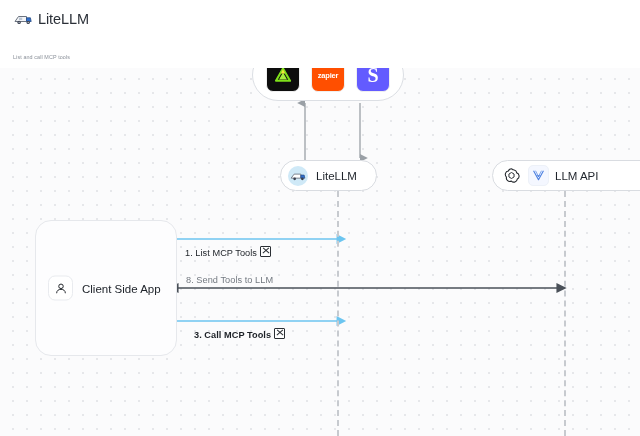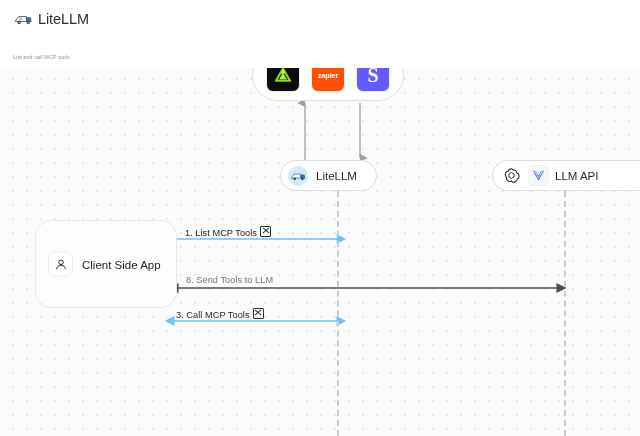--- a/index.html
+++ b/index.html
@@ -187,21 +187,21 @@
     box-sizing: border-box;
   }
   .llm-icon.openai { background: #ffffff; }
   .llm-icon.deepseek { background: #f4f7ff; border: 1px solid #edf1f8; }
 
   
   #node-client {
     left: 35px;
     top: 152px;
     width: 142px;
-    height: 88px;
+    height: 136px;
     border-radius: 16px;
   }
   .client-inner {
     position: absolute;
     left: 12px;
     top: 50%;
     transform: translateY(-50%);
     display: flex;
     align-items: center;
     gap: 9px;
@@ -232,21 +232,21 @@
   #lifeline-litellm { left: 337px; top: 123px; height: 245px; }
   #lifeline-llmapi { left: 564px; top: 123px; height: 245px; }
 
   
   .msg-label {
     position: absolute;
     font-size: 9.2px;
     white-space: nowrap;
     letter-spacing: 0.05px;
   }
-  .msg-label.blue { color: #1c2026; font-weight: 500; }
+  .msg-label.blue { color: #1c2026; font-weight: 500; margin-top: 20px; }
   .msg-label.gray { color: #737980; }
 
   .tool-emoji {
     display: inline-block;
     width: 9px;
     height: 9px;
     border: 1px solid #2a2e34;
     border-radius: 1px;
     position: relative;
     vertical-align: -1px;
@@ -393,18 +393,18 @@
     </div>
 
     <div class="msg-label blue" style="left:185px; top:158px;">
       <span>1. List MCP Tools</span><span class="tool-emoji"></span>
     </div>
 
     <div class="msg-label gray" style="left:186px; top:207px;">
       <span>8. Send Tools to LLM</span>
     </div>
 
-    <div class="msg-label blue" style="left:176px; top:240px;">
+    <div class="msg-label blue" style="left:194px; top:240px;font-weight:bold;">
       <span>3. Call MCP Tools</span><span class="tool-emoji"></span>
     </div>
 
   </div>
 </div>
 
 </body></html>

